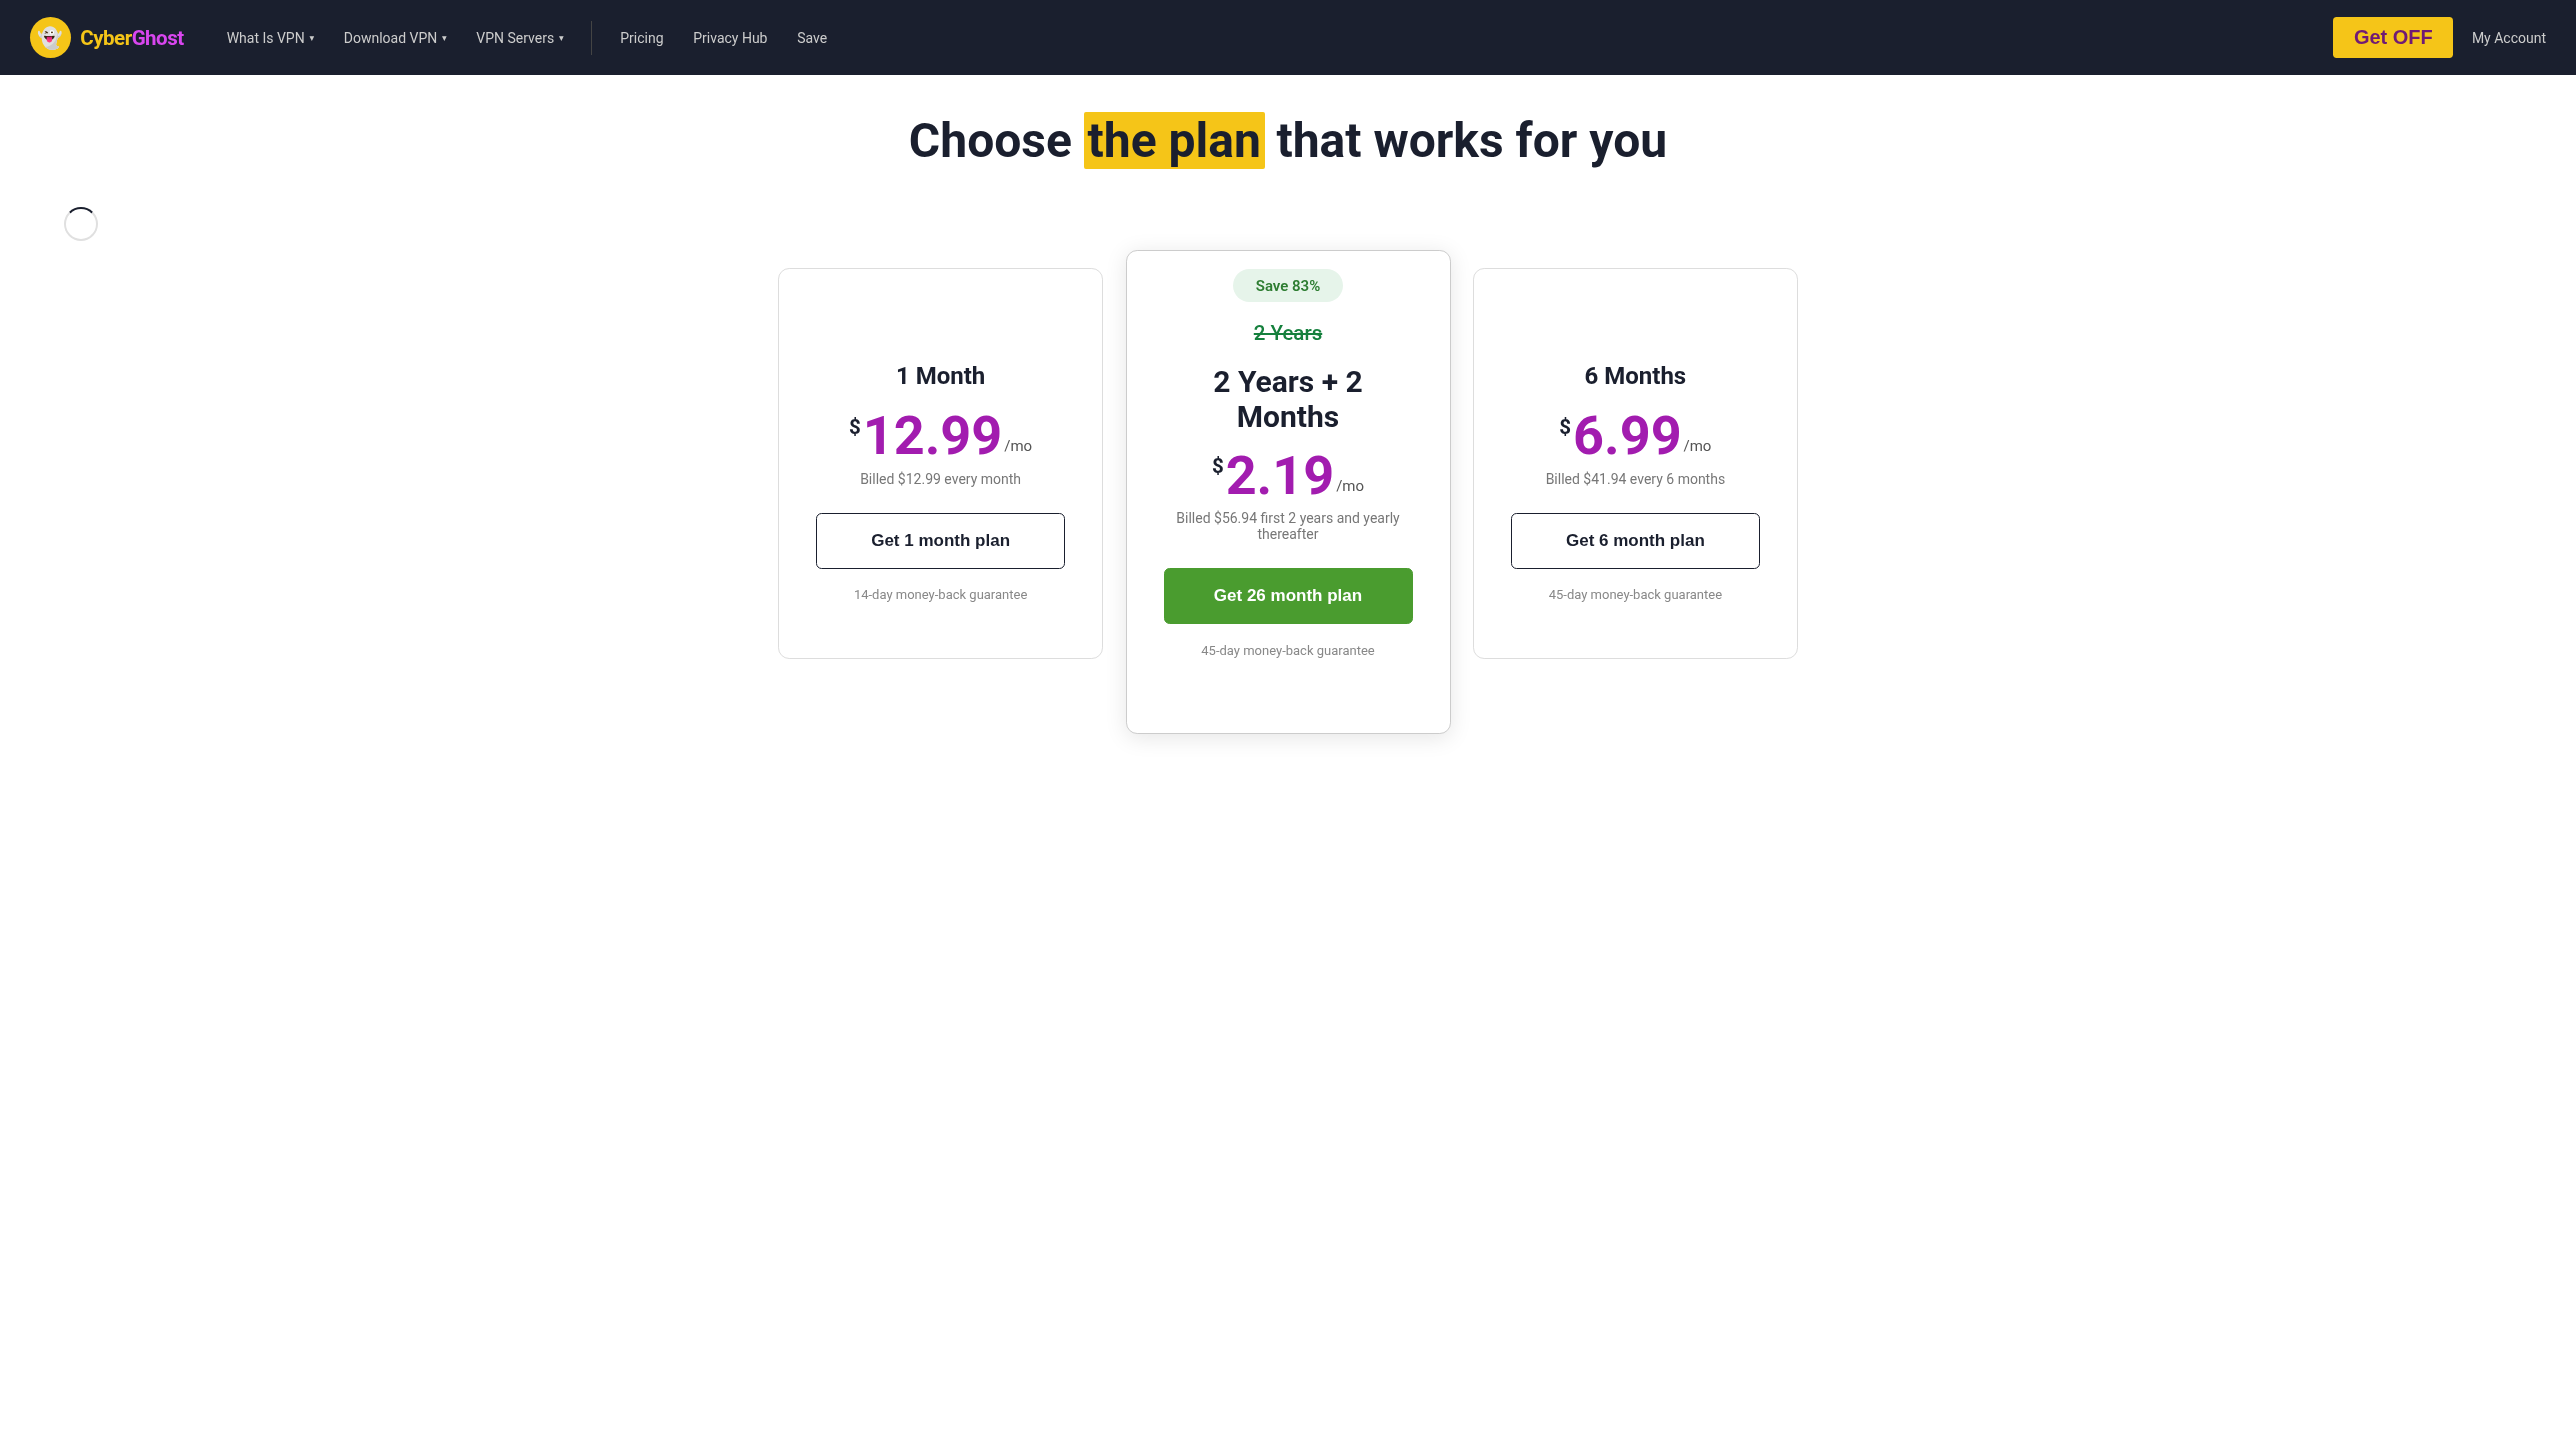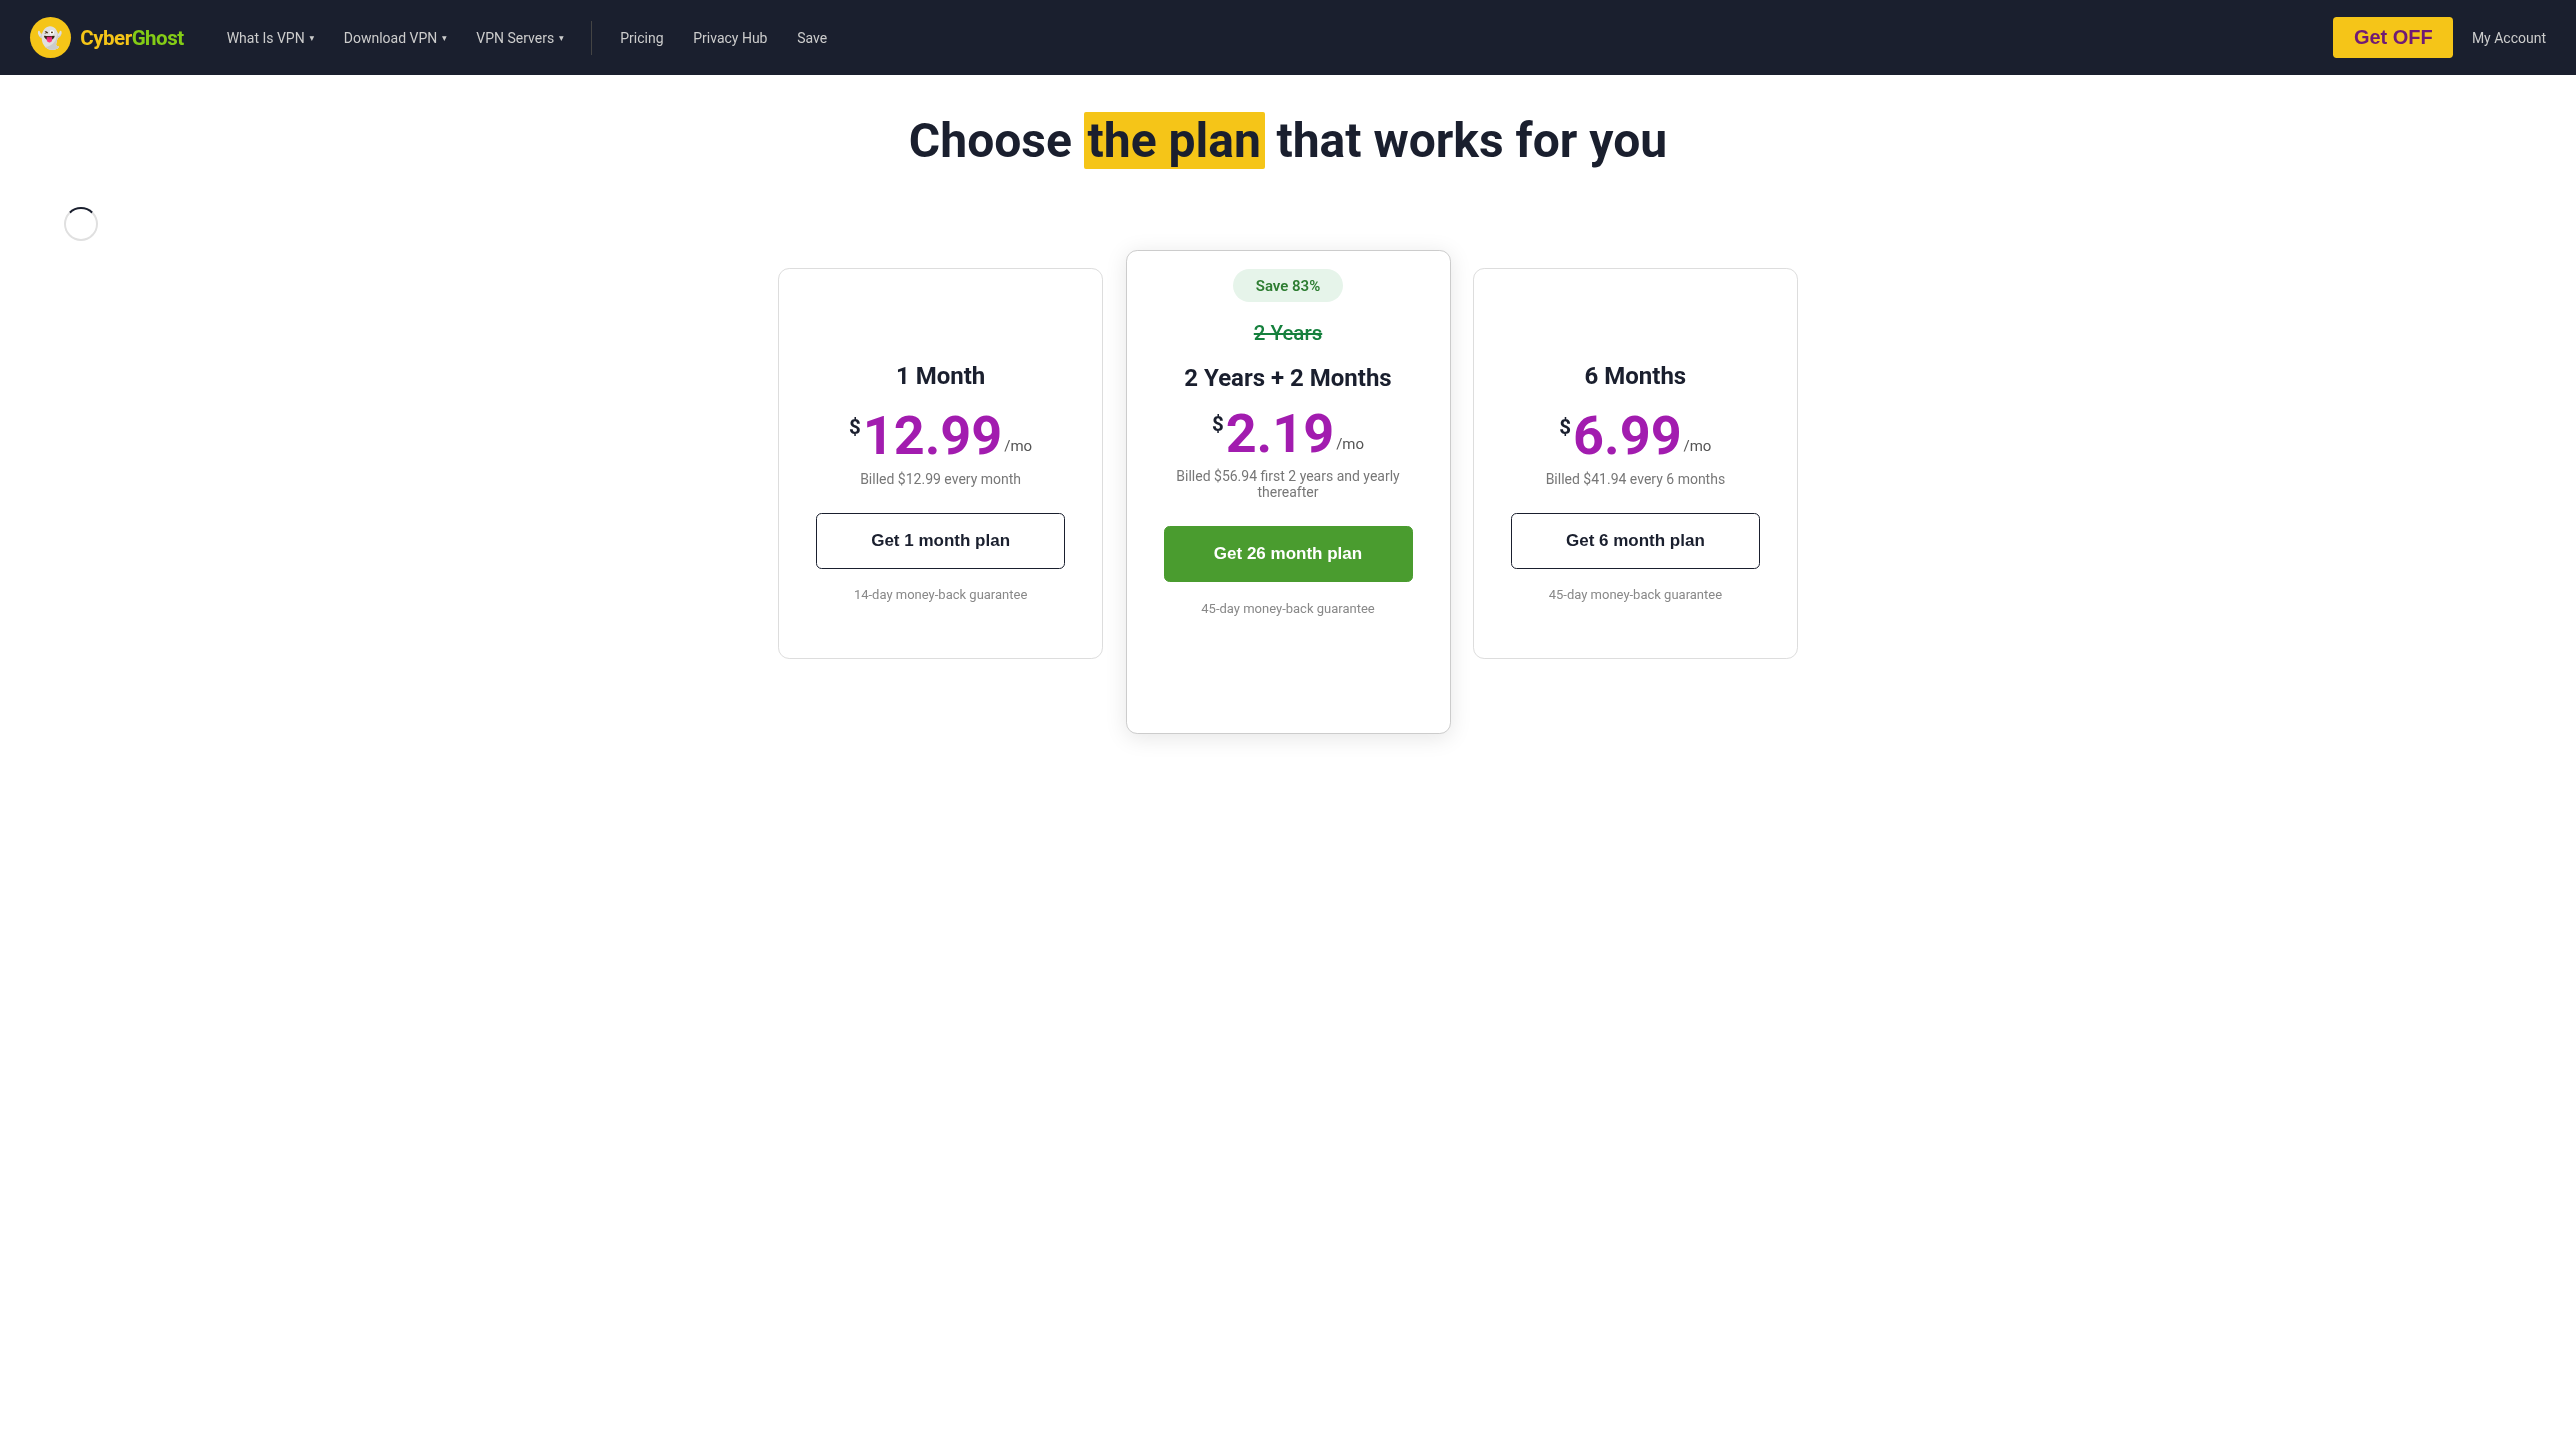--- a/index.html
+++ b/index.html
@@ -163,21 +163,21 @@
       margin-bottom: 18.6px;
     }
     .plan-name.strikethrough {
       text-decoration: line-through;
       font-size: 20.5px;
       font-weight: 500;
       color: #15803d;
     }
 
     .plan-subtitle {
-      font-size: 24px;
+      font-size: 30px;
       font-weight: 700;
       color: #1a1f2e;
       margin-bottom: 15px;
     }
 
     .price-row {
       display: flex;
       align-items: flex-start;
       justify-content: center;
       margin-bottom: 7.5px;
@@ -234,21 +234,21 @@
 
     .spacer-block { height: 56px; }
   </style>
 </head>
 <body>
 
 <nav class="navbar">
   <a class="logo-area">
     <div class="logo-icon">👻</div>
     <span class="logo-text">
-      <span>Cyber</span><span style="color:#84cc16">Ghost</span>
+      <span>Cyber</span><span style="color:#d946ef">Ghost</span>
     </span>
   </a>
 
   <div class="nav-links">
     <div class="nav-item">
       <span>What Is VPN</span>
       <span class="chevron">▾</span>
     </div>
     <div class="nav-item">
       <span>Download VPN</span>

